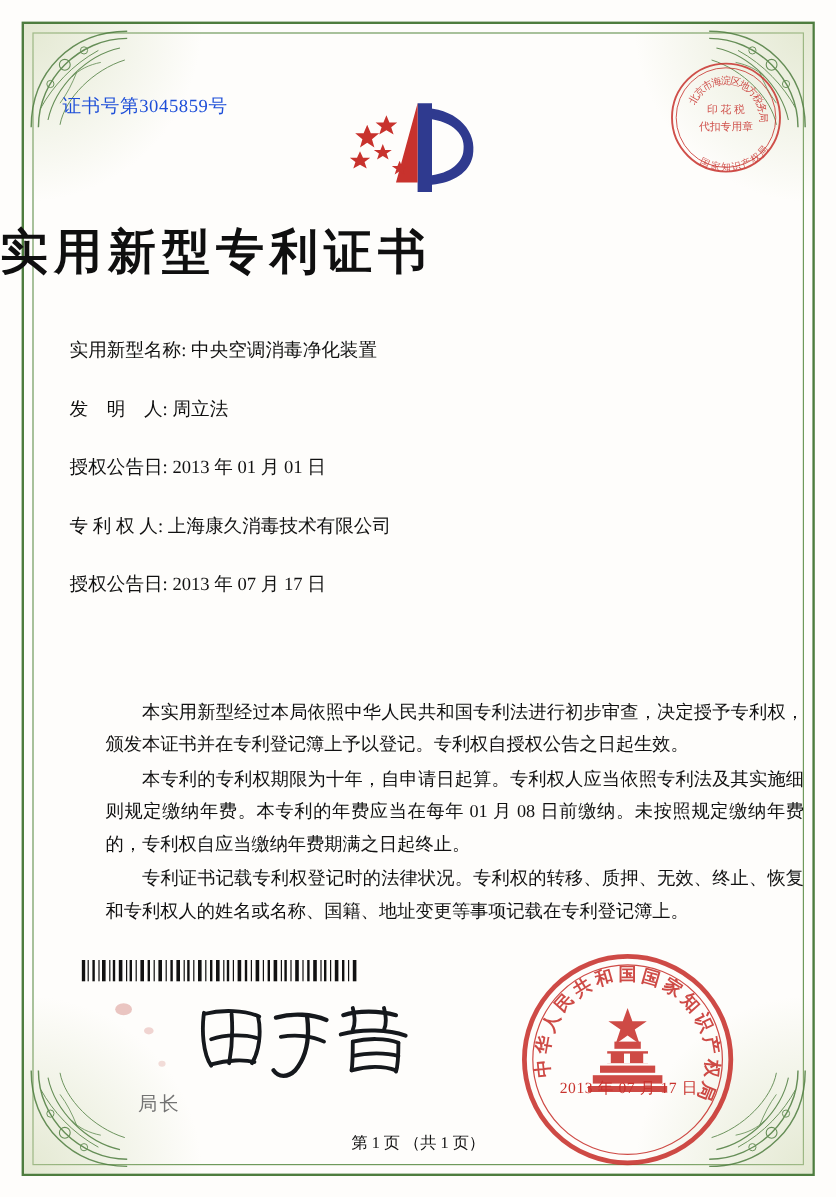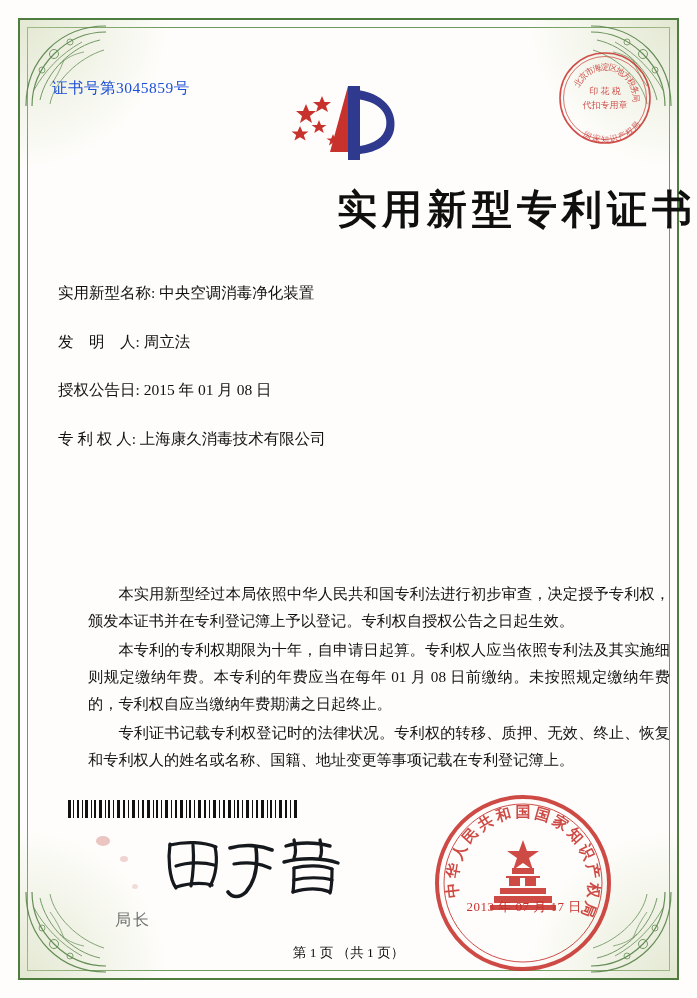--- a/index.html
+++ b/index.html
@@ -77,21 +77,21 @@
   .logo {
     position: absolute;
     left: 286px; top: 82px;
     width: 120px; height: 82px;
   }
 
   .title {
     position: absolute;
     left: 0; right: 0;
     top: 182px;
-    text-align: right;
+    text-align: left;
     font-size: 40px;
     font-weight: bold;
     letter-spacing: 5px;
     color: #0f0f0f;
     font-family: Liberation Mono, monospace;
   }
 
   
   .stamp-tax {
     position: absolute;
@@ -330,25 +330,29 @@
     <div class="field-row">
       <span class="field-label">实用新型名称:</span>
       <span class="field-value">中央空调消毒净化装置</span>
     </div>
     <div class="field-row">
       <span class="field-label">发　明　人:</span>
       <span class="field-value">周立法</span>
     </div>
     <div class="field-row">
       <span class="field-label">授权公告日:</span>
-      <span class="field-value">2015 年 01 月 08 日</span>
+      <span class="field-value">2013 年 01 月 01 日</span>
     </div>
     <div class="field-row">
       <span class="field-label">专 利 权 人:</span>
       <span class="field-value">上海康久消毒技术有限公司</span>
+    </div>
+    <div class="field-row">
+      <span class="field-label">授权公告日:</span>
+      <span class="field-value">2013 年 07 月 17 日</span>
     </div>
   </div>
 
   <div class="body-text">
     <p>本实用新型经过本局依照中华人民共和国专利法进行初步审查，决定授予专利权，颁发本证书并在专利登记簿上予以登记。专利权自授权公告之日起生效。</p>
     <p>本专利的专利权期限为十年，自申请日起算。专利权人应当依照专利法及其实施细则规定缴纳年费。本专利的年费应当在每年 01 月 08 日前缴纳。未按照规定缴纳年费的，专利权自应当缴纳年费期满之日起终止。</p>
     <p>专利证书记载专利权登记时的法律状况。专利权的转移、质押、无效、终止、恢复和专利权人的姓名或名称、国籍、地址变更等事项记载在专利登记簿上。</p>
   </div>
 
   <div class="barcode">

